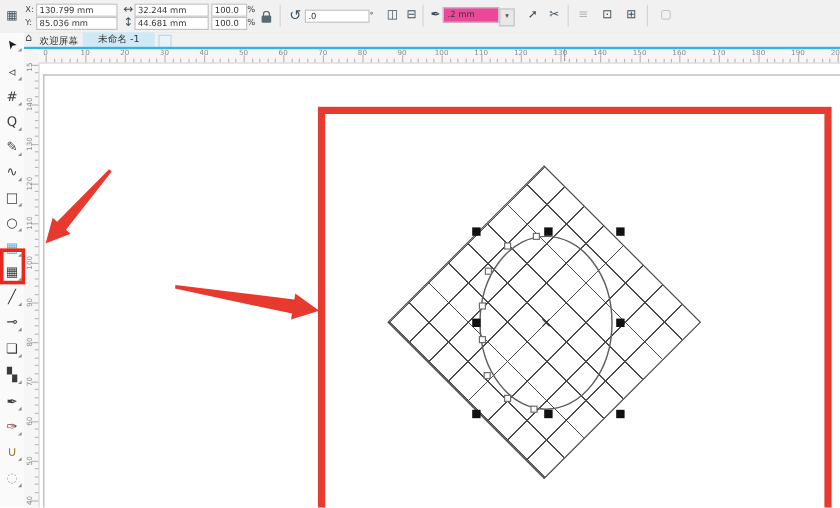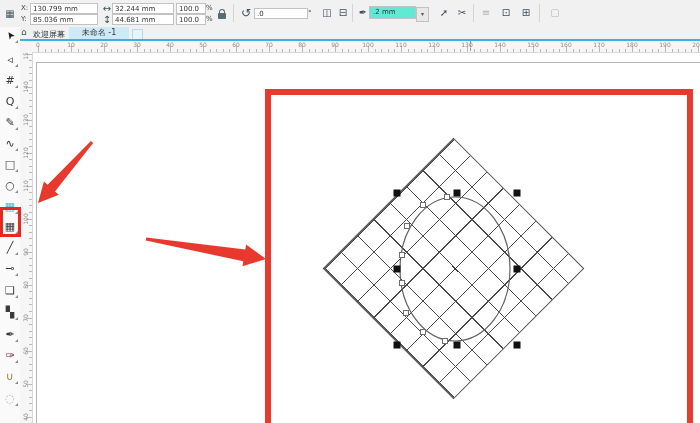--- a/index.html
+++ b/index.html
@@ -13,21 +13,21 @@
   .pbicon{font-size:10px;color:#3d4f5c;line-height:12px;text-align:center;width:14px}
   .pbicon.gray{color:#b5b5b5}
   .fldlab{font-size:7px;color:#444;line-height:10px}
   .fld{height:9px;font-size:7px;color:#333;border:1px solid #c2c2c2;background:#fff;
        padding:0 2px;font-family:"DejaVu Sans",sans-serif}
   .r1{top:3px}.r2{top:14px}
   .sep{width:1px;height:18px;top:4px;background:#d4d4d4}
   .lock{width:8px;height:6px;background:#5a6a74;top:13px;border-radius:1px}
   .lock:before{content:"";position:absolute;left:1px;top:-4px;width:4px;height:4px;
                border:1.4px solid #5a6a74;border-bottom:none;border-radius:3px 3px 0 0}
-  .dd{height:11px;border:1px solid #c2c2c2;background:#5eead4;font-size:7px;color:#333;
+  .dd{height:11px;border:1px solid #c2c2c2;background:#ec4899;font-size:7px;color:#333;
       line-height:11px;padding-left:3px;top:6px}
   .ddbtn{width:11px;height:13px;top:7px;border:1px solid #c2c2c2;background:#e8e8e8;
          font-size:6px;color:#555;text-align:center;line-height:12px}
   
   .tabbar{position:absolute;left:18px;top:27px;width:682px;height:13px;background:#f1f1f2;z-index:6}
   .tabbar .blueline{position:absolute;left:0;top:12px;width:682px;height:2px;background:#3ab0e4}
   .home{position:absolute;left:3px;top:0;font-size:9px;color:#4a4a4a}
   .hometxt{position:absolute;left:15px;top:2px;font-size:8px;color:#333}
   .doctab{position:absolute;left:51px;top:0;width:60px;height:12px;background:#cfe9f7;
           text-align:center;font-size:8px;color:#333;line-height:12px}

